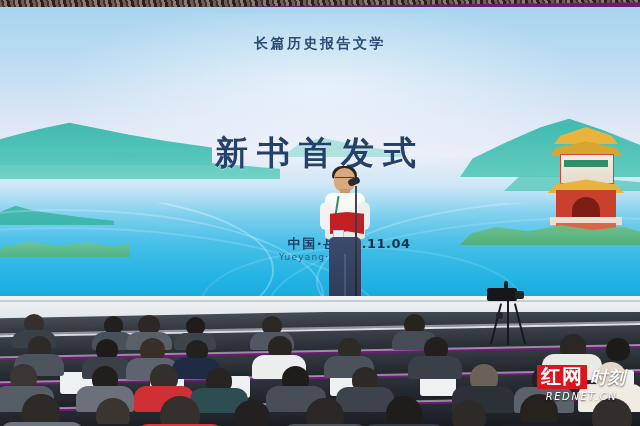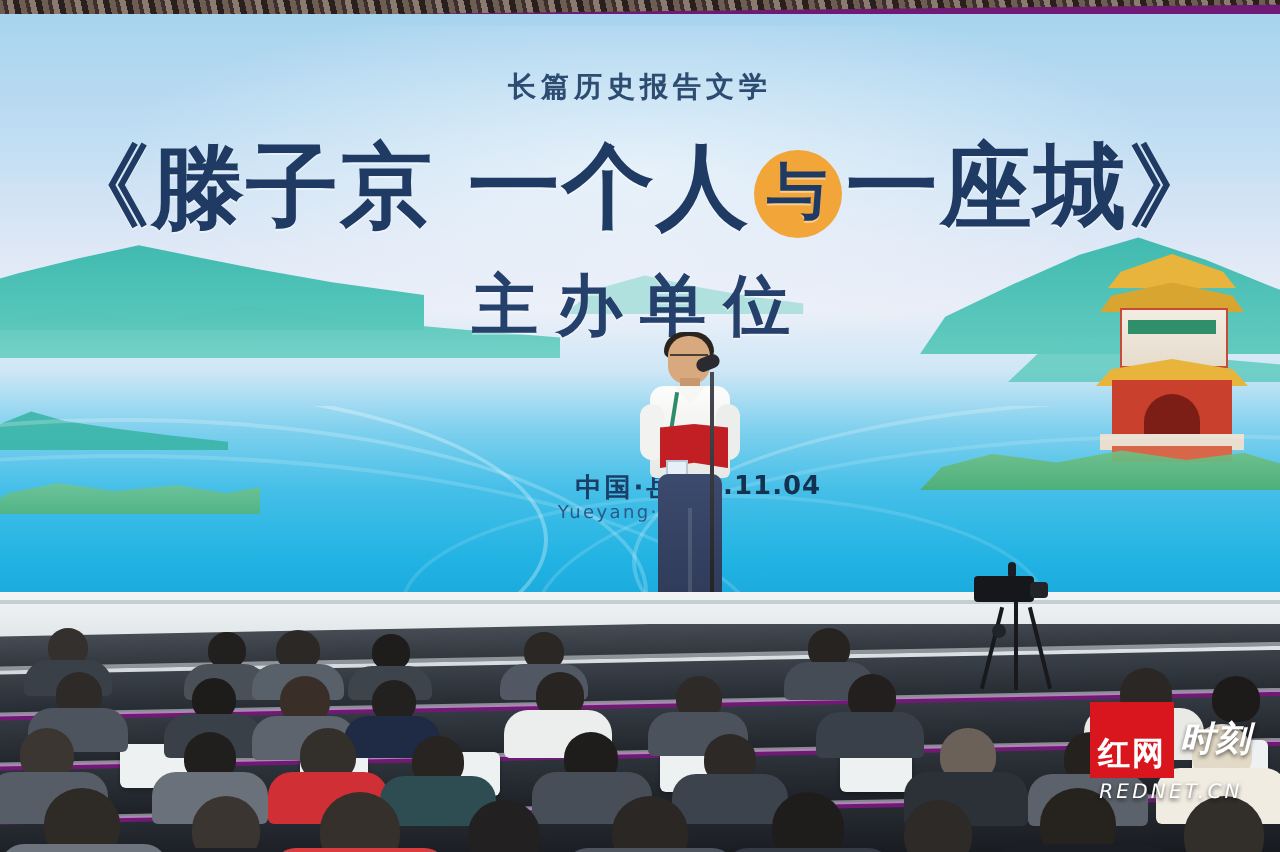--- a/index.html
+++ b/index.html
@@ -232,23 +232,23 @@
   .cam-mic{position:absolute;left:504px;top:281px;width:4px;height:8px;background:#1a1d21;border-radius:2px;}
   .tri-c{position:absolute;left:507px;top:301px;width:2px;height:44px;background:#17191d;}
   .tri-l{position:absolute;left:495px;top:303px;width:2px;height:42px;background:#17191d;transform:rotate(14deg);}
   .tri-r{position:absolute;left:519px;top:303px;width:2px;height:42px;background:#17191d;transform:rotate(-14deg);}
   .tri-knob{position:absolute;left:496px;top:312px;width:7px;height:7px;border-radius:50%;background:#202329;}
 
   
   .wm{position:absolute;right:14px;bottom:24px;text-align:left;}
   .wm-row{display:flex;align-items:center;gap:3px;}
   .wm-red{
-    background:#d9161d;color:#fff;font-weight:bold;font-size:16px;
-    padding:17px 4px 2px;letter-spacing:1px;line-height:19px;
-    font-family:Liberation Serif, serif;
+    background:#d9161d;color:#fff;font-weight:bold;font-size:20px;
+    padding:3px 4px 2px;letter-spacing:1px;line-height:19px;
+    font-family:Liberation Mono, monospace;
   }
   .wm-white{
     color:#fff;font-weight:bold;font-size:17px;letter-spacing:1px;line-height:19px;
     font-style:italic;text-shadow:0 1px 2px rgba(0,0,0,.6);
     font-family:"DejaVu Sans","Liberation Sans",sans-serif;
   }
   .wm-url{
     color:#fff;font-size:10px;letter-spacing:1.6px;margin-top:2px;text-align:center;
     font-style:italic;text-shadow:0 1px 2px rgba(0,0,0,.7);
     font-family:"DejaVu Sans","Liberation Sans",sans-serif;
@@ -291,23 +291,22 @@
       <div class="ring r2"></div>
       <div class="ring r3"></div>
       <div class="ring r4"></div>
       <div class="ring r5"></div>
       <div class="ring r6"></div>
     </div>
 
     <div class="b-text">
       <div class="kicker">长篇历史报告文学</div>
 
-      <div class="maintitle"><span>《滕子京 一个人</span><span class="hl">与</span><span>一座城》</span></div>
-
-      <div class="subtitle">主办单位</div>
+
+      <div class="subtitle">新书首发式</div>
 
 
       <div class="place">中国·岳阳</div>
       <div class="place-en">Yueyang·China</div>
       <div class="datestamp">5.11.04</div>
     </div>
   </div>
 
   <div class="speaker">
     <div class="sp-hair"></div>

